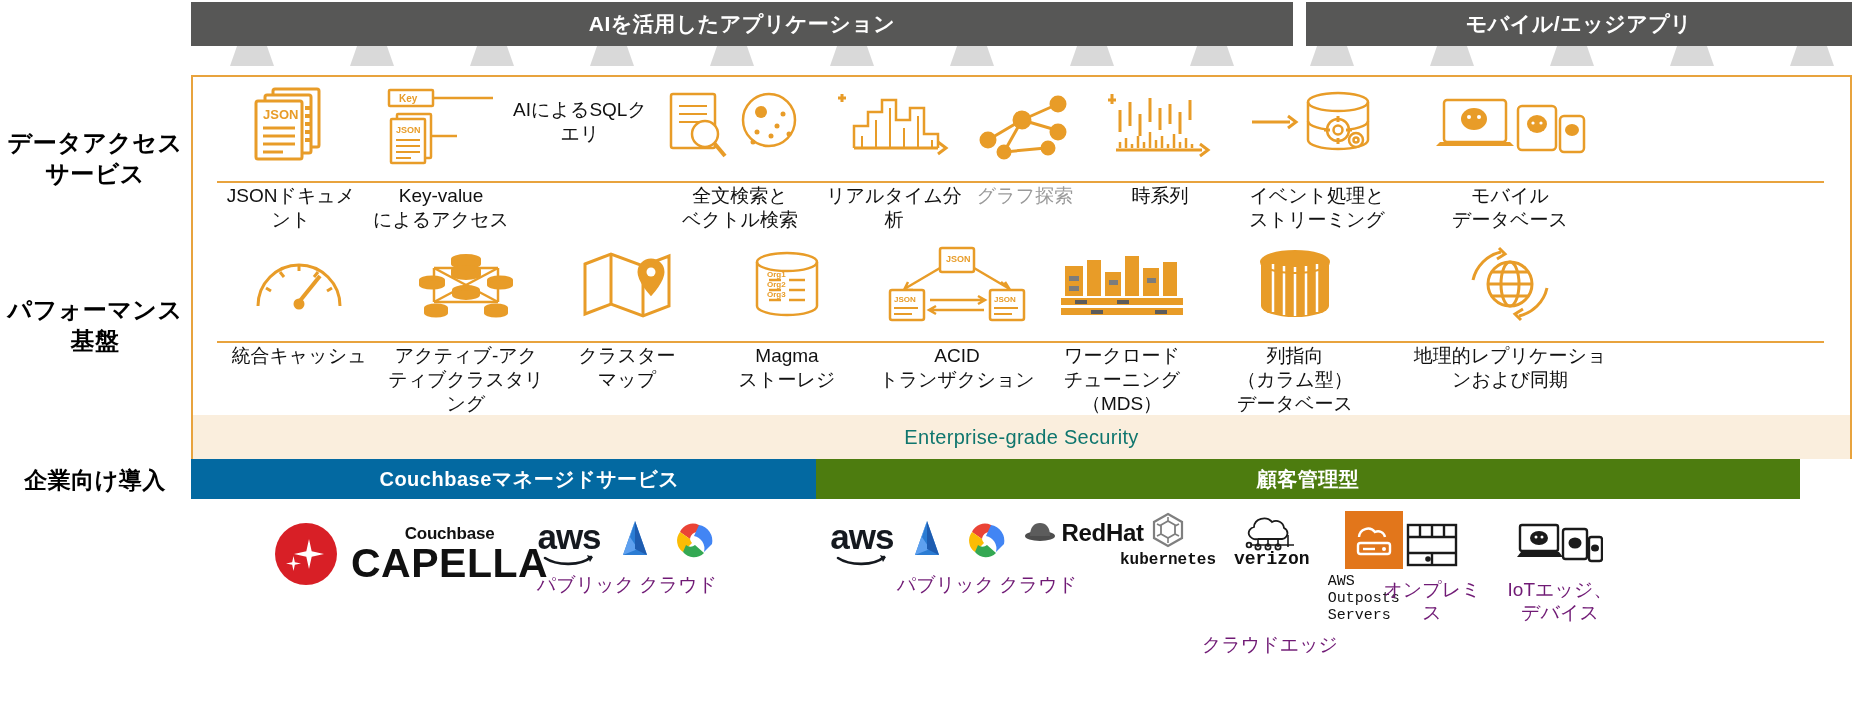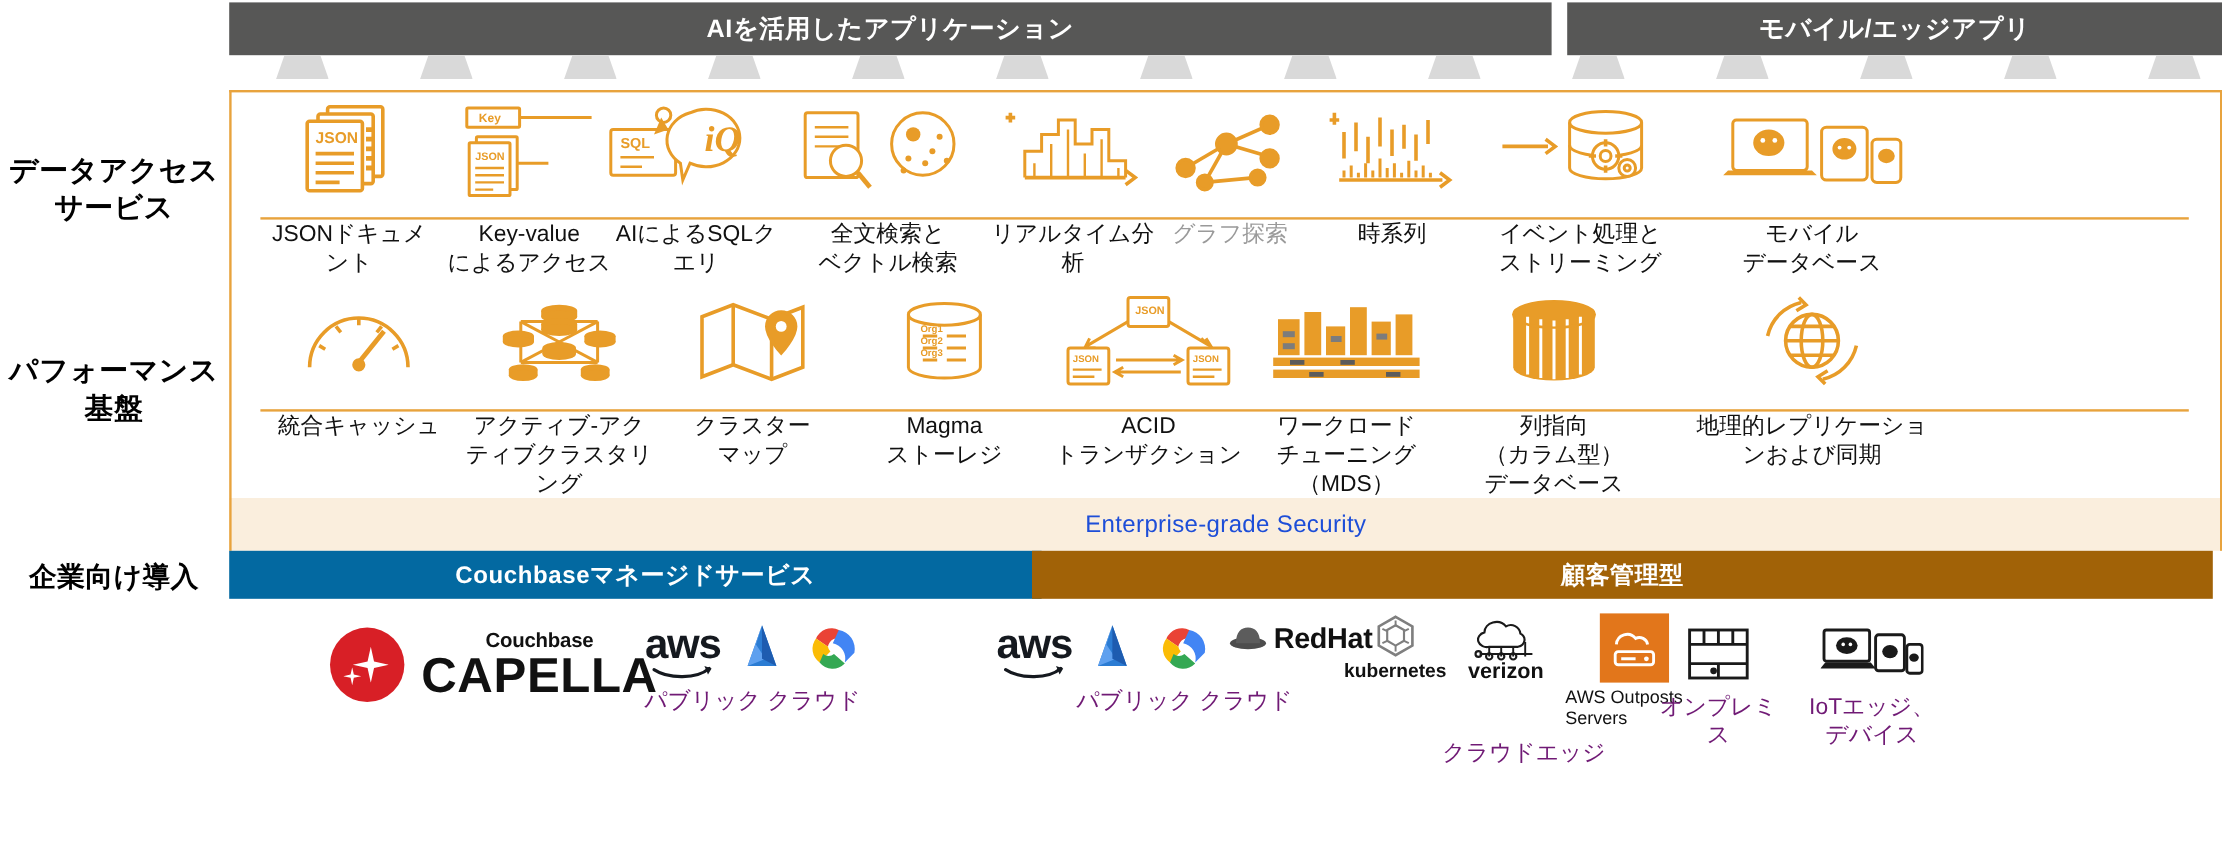--- a/index.html
+++ b/index.html
@@ -114,36 +114,36 @@
   
   #security-band {
     position: absolute;
     left: 191px; top: 415px;
     width: 1661px; height: 44px;
     background: #faeedd;
     border-left: 2px solid #e8a33d;
     border-right: 2px solid #e8a33d;
     display: flex; align-items: center; justify-content: center;
     font-size: 20px;
-    color: #1d4ed8;
+    color: #0f766e;
     letter-spacing: .3px;
   }
 
   
   .deploy-bar {
     position: absolute;
     top: 459px; height: 40px;
     color: #fff;
     font-weight: bold;
     font-size: 20px;
     display: flex; align-items: center; justify-content: center;
     letter-spacing: .5px;
   }
   #bar-managed { left: 191px;  width: 677px; background: #0369a1; }
-  #bar-self    { left: 860px;  width: 984px; background: #a16207; }
+  #bar-self    { left: 816px;  width: 984px; background: #4d7c0f; }
 
   
   #logo-strip { position: absolute; left: 0; top: 505px; width: 1852px; height: 210px; }
 
   .logo-group { position: absolute; display: flex; flex-direction: column; align-items: center; }
   .logo-row { display: flex; align-items: flex-start; gap: 14px; }
   .logo-cap {
     margin-top: 6px;
     font-size: 19px;
     text-align: center;
@@ -264,32 +264,20 @@
       <line x1="15" y1="66" x2="39" y2="66" stroke-width="2"></line>
         <line x1="15" y1="72" x2="30" y2="72" stroke-width="2"></line>
       <line x1="50" y1="50" x2="76" y2="50"></line>
     </svg>
   </div>
   <div class="cap">Key-value
 によるアクセス</div>
 </div>
 
 <div class="cell row1" style="left:500px;width:160px">
-  <div class="icon-box">
-    <svg width="150" height="84" viewBox="0 0 150 84" fill="none" stroke="#e89c28" stroke-width="2.5">
-      <rect x="4" y="22" width="54" height="38" rx="2" fill="#fff"></rect>
-      <text x="12" y="37" font-family="Liberation Sans, sans-serif" font-size="12" font-weight="bold" fill="#e89c28" stroke="none">SQL</text>
-      <line x1="12" y1="45" x2="40" y2="45" stroke-width="2"></line>
-        <line x1="12" y1="53" x2="30" y2="53" stroke-width="2"></line>
-      <path d="M46 12 L52 22 L40 26 Z" fill="#e89c28" stroke="none"></path>
-      <circle cx="48" cy="10" r="6"></circle>
-      <path d="M70 8 a28 24 0 1 1 0 42 l-6 14 l-2 -14 a28 24 0 0 1 8 -42 z" fill="#fff"></path>
-      <text x="82" y="40" font-family="Liberation Serif, serif" font-size="30" font-style="italic" font-weight="bold" fill="#e89c28" stroke="none">iQ</text>
-    </svg>
-  </div>
   <div class="cap">AIによるSQLク
 エリ</div>
 </div>
 
 <div class="cell row1" style="left:660px;width:160px">
   <div class="icon-box">
     <svg width="150" height="84" viewBox="0 0 150 84" fill="none" stroke="#e89c28" stroke-width="2.5">
       <rect x="6" y="8" width="44" height="54" rx="2" fill="#fff"></rect>
       <line x1="14" y1="20" x2="42" y2="20" stroke-width="2"></line>
         <line x1="14" y1="28" x2="42" y2="28" stroke-width="2"></line>
@@ -688,21 +676,21 @@
           <ellipse cx="17" cy="16" rx="15" ry="5" fill="#4d4d4d"></ellipse>
           <path d="M7 16 c0 -9 4 -13 10 -13 c6 0 10 4 10 13 z" fill="#5c5c5c"></path>
         </svg>
         <span class="redhat-word">RedHat</span>
       </div>
     </div>
     <div class="logo-cap">パブリック クラウド</div>
   </div>
 
   <div class="logo-group" style="left:1120px; top:6px; width:300px;">
-    <div class="logo-row" style="align-items:flex-start; gap:18px;">
+    <div class="logo-row" style="align-items:flex-start; gap:18px;font-family:Liberation Mono, monospace;">
       <div class="col">
         <svg width="38" height="38" viewBox="0 0 38 38">
           <path d="M19 3 L33 11 L33 27 L19 35 L5 27 L5 11 Z" fill="none" stroke="#7f7f7f" stroke-width="2.2"></path>
           <path d="M19 10 L26 14 L26 23 L19 27 L12 23 L12 14 Z" fill="none" stroke="#7f7f7f" stroke-width="1.8"></path>
           <g stroke="#7f7f7f" stroke-width="1.6">
             <line x1="19" y1="6" x2="19" y2="11"></line>
               <line x1="30" y1="13" x2="26" y2="15"></line>
             <line x1="30" y1="25" x2="26" y2="23"></line>
               <line x1="19" y1="32" x2="19" y2="27"></line>
             <line x1="8" y1="25" x2="12" y2="23"></line>

